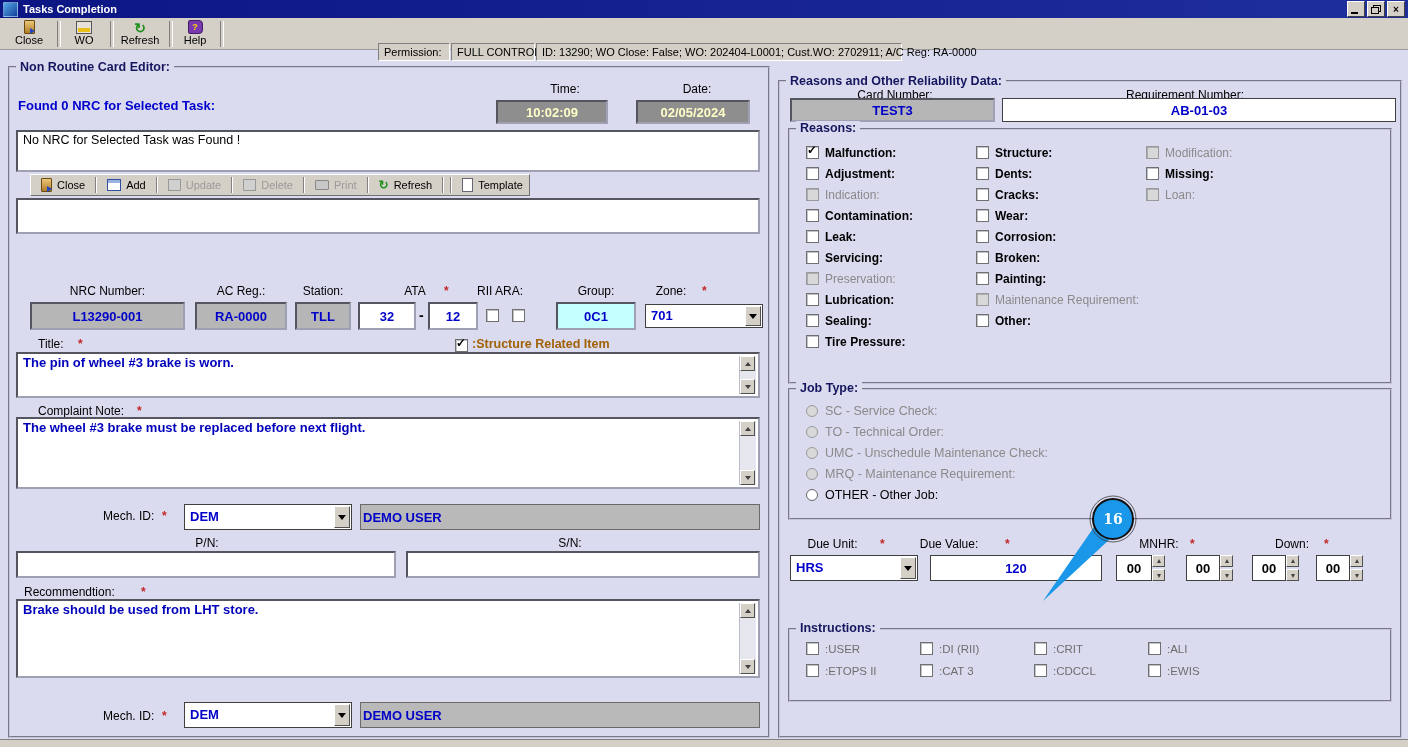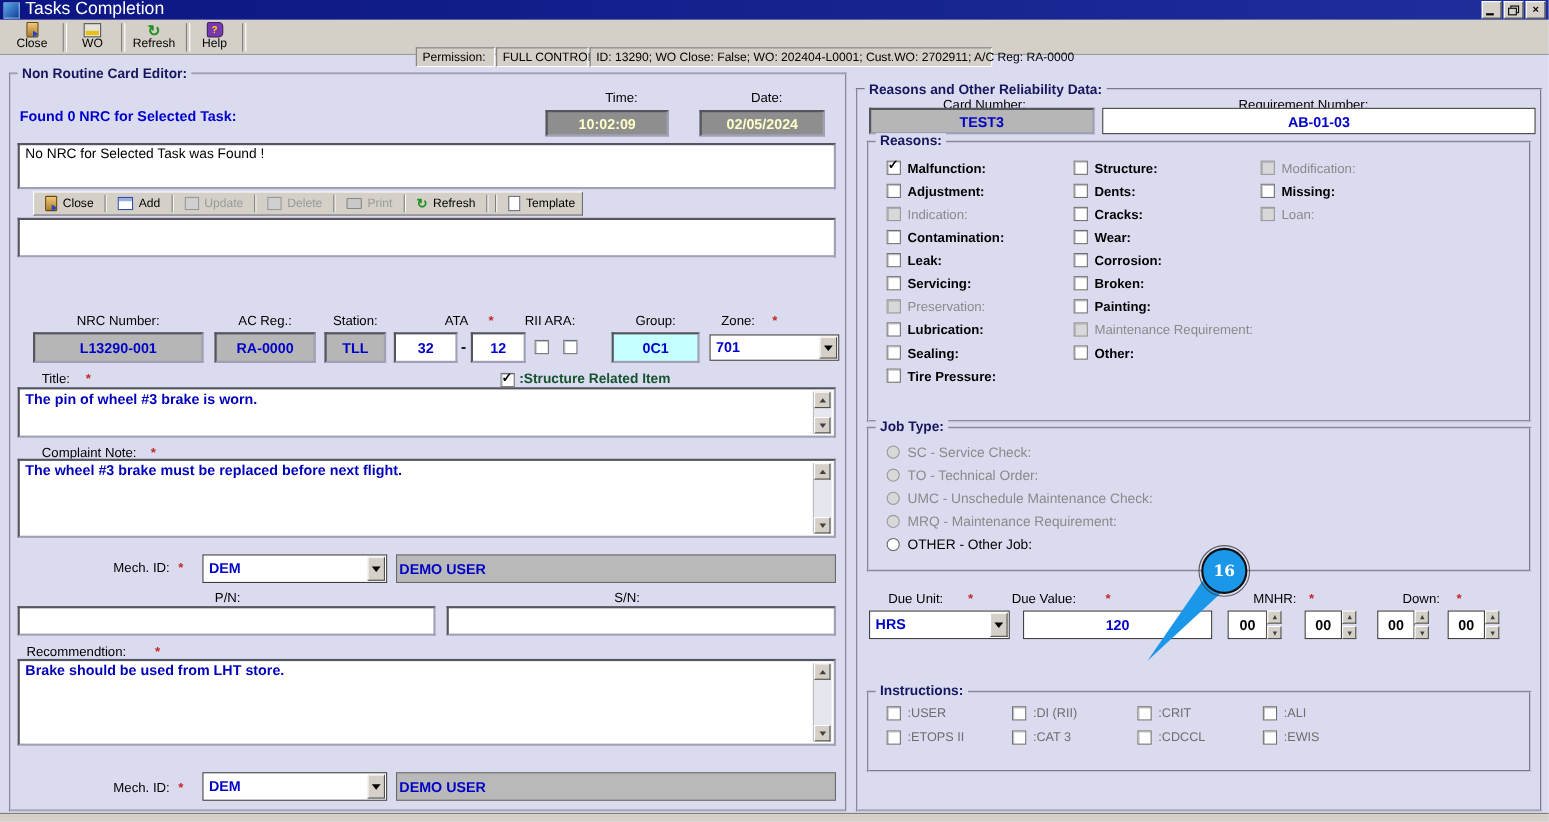--- a/index.html
+++ b/index.html
@@ -1,21 +1,21 @@
 <!DOCTYPE html>
 <html><head>
 <meta charset="utf-8">
 <style>
   html,body{margin:0;padding:0}
   #screen{position:relative;width:1408px;height:747px;background:#dbdbf0;font-family:"Liberation Sans",sans-serif;overflow:hidden}
   .abs{position:absolute}
   
   .titlebar{position:absolute;left:0;top:0;width:1408px;height:18px;background:linear-gradient(90deg,#0c1584,#1e2f9c);display:flex;align-items:center;padding:0 3px;box-sizing:border-box}
   .appicon{width:13px;height:13px;background:linear-gradient(135deg,#58a8e8,#123f9a);border:1px solid rgba(255,255,255,.35);flex:none}
-  .wtitle{color:#fff;font-weight:normal;font-size:16px;margin-left:5px;flex:1}
+  .wtitle{color:#fff;font-weight:bold;font-size:11px;margin-left:5px;flex:1}
   .winbtn{width:16px;height:14px;background:#d4d0c8;border:1px solid;border-color:#fff #404040 #404040 #fff;display:flex;align-items:center;justify-content:center;margin-left:2px;font-size:10px;font-weight:bold;color:#000;position:relative}
   .minbar{width:7px;height:2px;background:#000;position:absolute;left:3px;bottom:2px}
   .rest{position:relative;width:10px;height:9px}
   .rest .b1{position:absolute;right:0;top:0;width:6px;height:5px;border:1px solid #000;background:#d4d0c8}
   .rest .b2{position:absolute;left:0;bottom:0;width:6px;height:5px;border:1px solid #000;background:#d4d0c8}
   
   .toolbar{position:absolute;left:0;top:18px;width:1408px;height:32px;background:#d4d0c8;border-bottom:1px solid #9a9a9a;box-sizing:border-box}
   .tbtn{position:absolute;top:2px;height:27px;display:flex;flex-direction:column;align-items:center;justify-content:flex-end;gap:1px;padding:1px 4px;box-sizing:border-box}
   .tbtn .lbl2{font-size:11px;color:#000;line-height:11px}
   .tsep{position:absolute;top:3px;width:2px;height:26px;border-left:1px solid #808080;border-right:1px solid #fff}
@@ -227,21 +227,21 @@
     <span class="drop">
         <span class="dtri"></span>
       </span>
   </div>
 
   <span class="lbl" style="left:38px;top:337px">Title:</span>
   <span class="req" style="left:78px;top:337px">*</span>
   <span class="cb" style="left:455px;top:339px">
       <span class="chk">✓</span>
     </span>
-  <span class="lbl" style="left:472px;top:337px;color:#14532d;font-weight:bold;font-size:12.5px">:Structure Related Item</span>
+  <span class="lbl" style="left:472px;top:337px;color:#a16207;font-weight:bold;font-size:12.5px">:Structure Related Item</span>
   <div class="textbox" style="left:16px;top:352px;width:744px;height:46px">
     <span>The pin of wheel #3 brake is worn.</span>
     <span class="vscroll">
       <span class="sbtn up">
           <span class="tu"></span>
         </span>
       <span class="sbtn down">
           <span class="td"></span>
         </span>
     </span>

